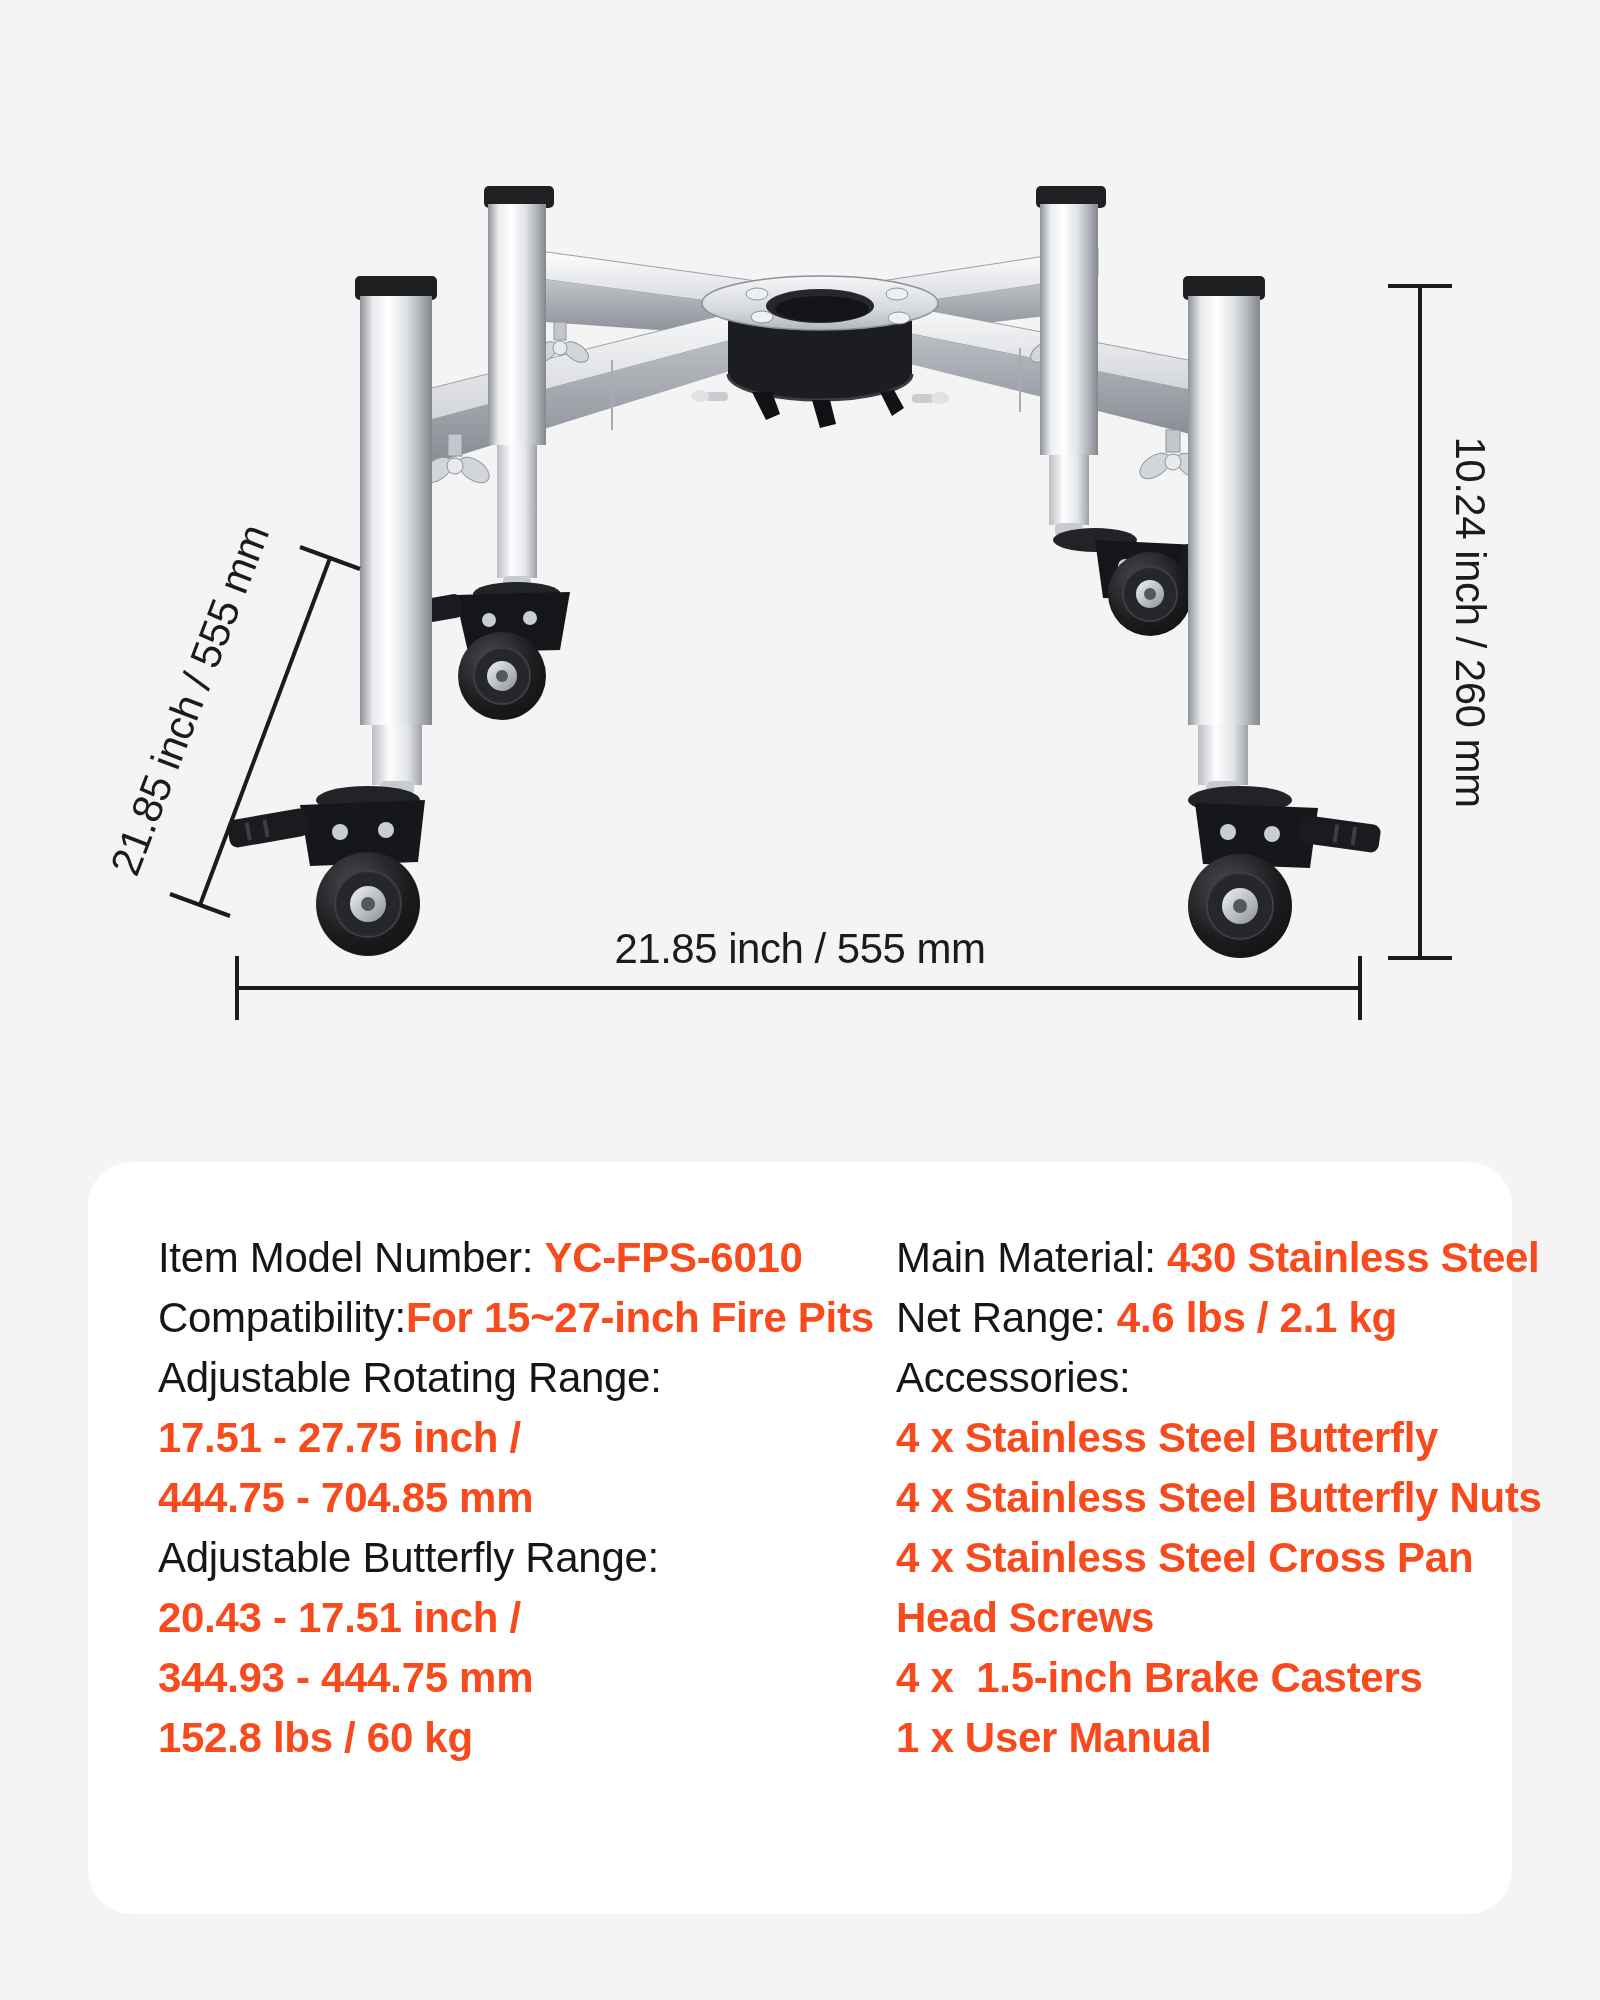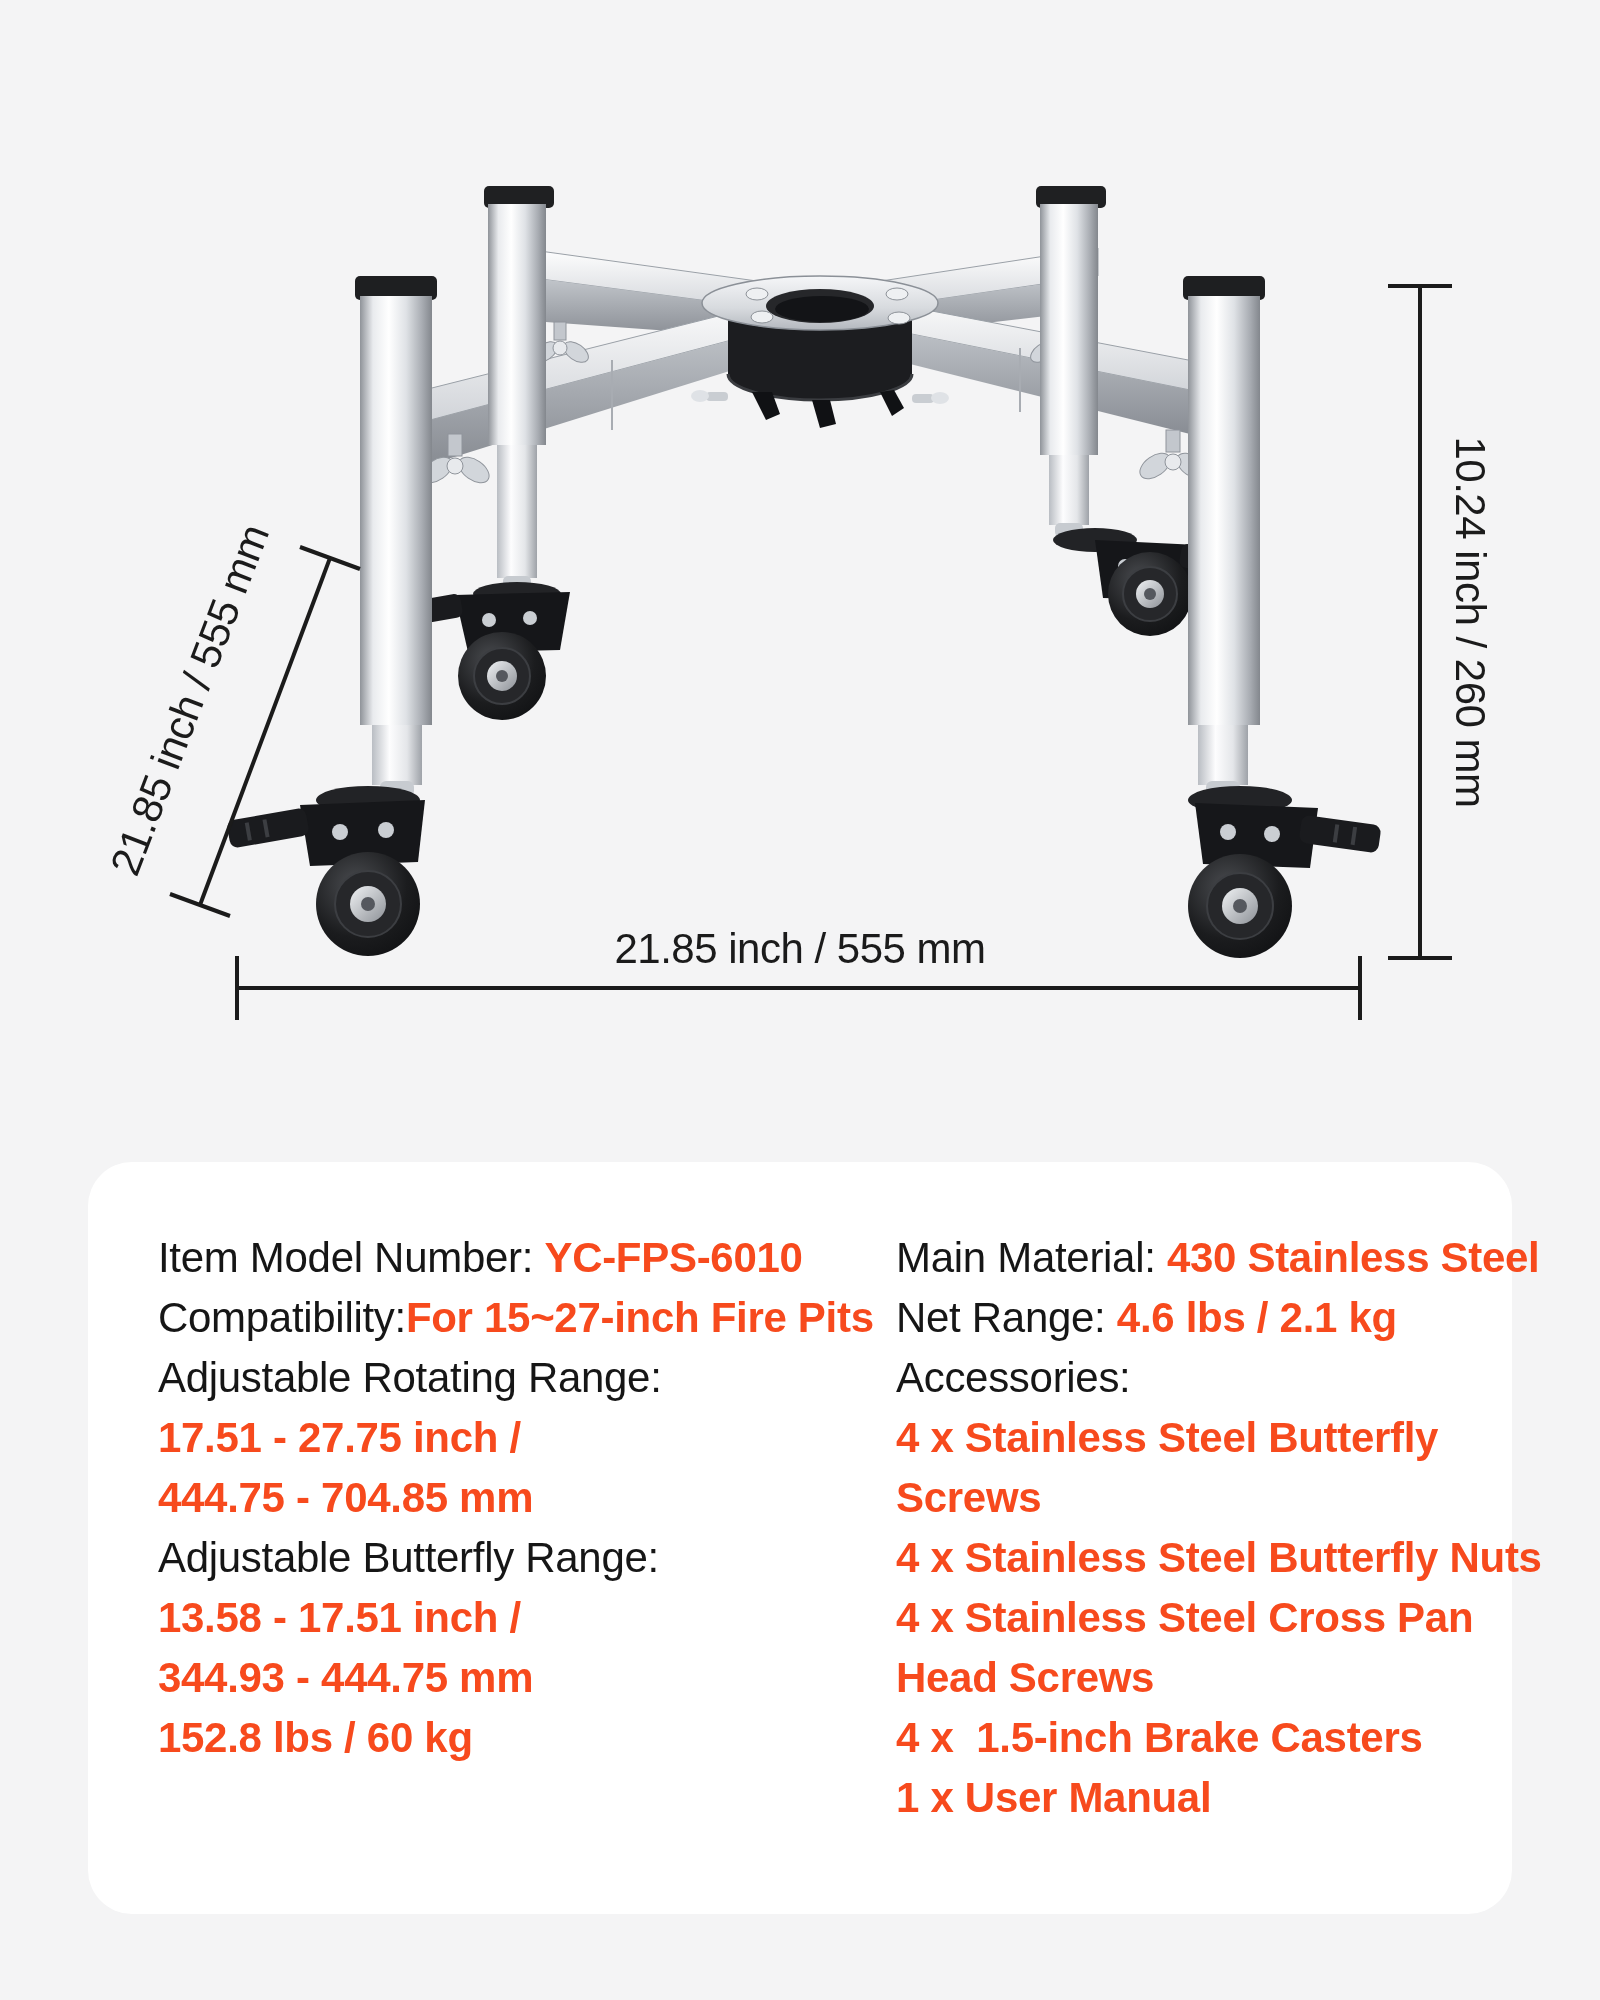--- a/index.html
+++ b/index.html
@@ -247,30 +247,29 @@
   <div class="dim-label horiz">21.85 inch / 555 mm</div>
 
   <div class="spec-card">
     <div class="spec-col left">
       <div class="spec-row"><span class="lbl">Item Model Number: </span><span class="val">YC-FPS-6010</span></div>
       <div class="spec-row"><span class="lbl">Compatibility:</span><span class="val">For 15~27-inch Fire Pits</span></div>
       <div class="spec-row"><span class="lbl">Adjustable Rotating Range:</span><span class="val"></span></div>
       <div class="spec-row"><span class="lbl"></span><span class="val">17.51 - 27.75 inch /</span></div>
       <div class="spec-row"><span class="lbl"></span><span class="val">444.75 - 704.85 mm</span></div>
       <div class="spec-row"><span class="lbl">Adjustable Butterfly Range:</span><span class="val"></span></div>
-      <div class="spec-row"><span class="lbl"></span><span class="val">13.58 - 17.51 inch /</span></div>
+      <div class="spec-row"><span class="lbl"></span><span class="val">20.43 - 17.51 inch /</span></div>
       <div class="spec-row"><span class="lbl"></span><span class="val">344.93 - 444.75 mm</span></div>
       <div class="spec-row"><span class="lbl"></span><span class="val">152.8 lbs / 60 kg</span></div>
     </div>
     <div class="spec-col right">
       <div class="spec-row"><span class="lbl">Main Material: </span><span class="val">430 Stainless Steel</span></div>
       <div class="spec-row"><span class="lbl">Net Range: </span><span class="val">4.6 lbs / 2.1 kg</span></div>
       <div class="spec-row"><span class="lbl">Accessories:</span><span class="val"></span></div>
       <div class="spec-row"><span class="lbl"></span><span class="val">4 x Stainless Steel Butterfly</span></div>
-      <div class="spec-row"><span class="lbl"></span><span class="val">Screws</span></div>
       <div class="spec-row"><span class="lbl"></span><span class="val">4 x Stainless Steel Butterfly Nuts</span></div>
       <div class="spec-row"><span class="lbl"></span><span class="val">4 x Stainless Steel Cross Pan</span></div>
       <div class="spec-row"><span class="lbl"></span><span class="val">Head Screws</span></div>
       <div class="spec-row"><span class="lbl"></span><span class="val">4 x  1.5-inch Brake Casters</span></div>
       <div class="spec-row"><span class="lbl"></span><span class="val">1 x User Manual</span></div>
     </div>
   </div>
 </div>
 
 </body></html>

